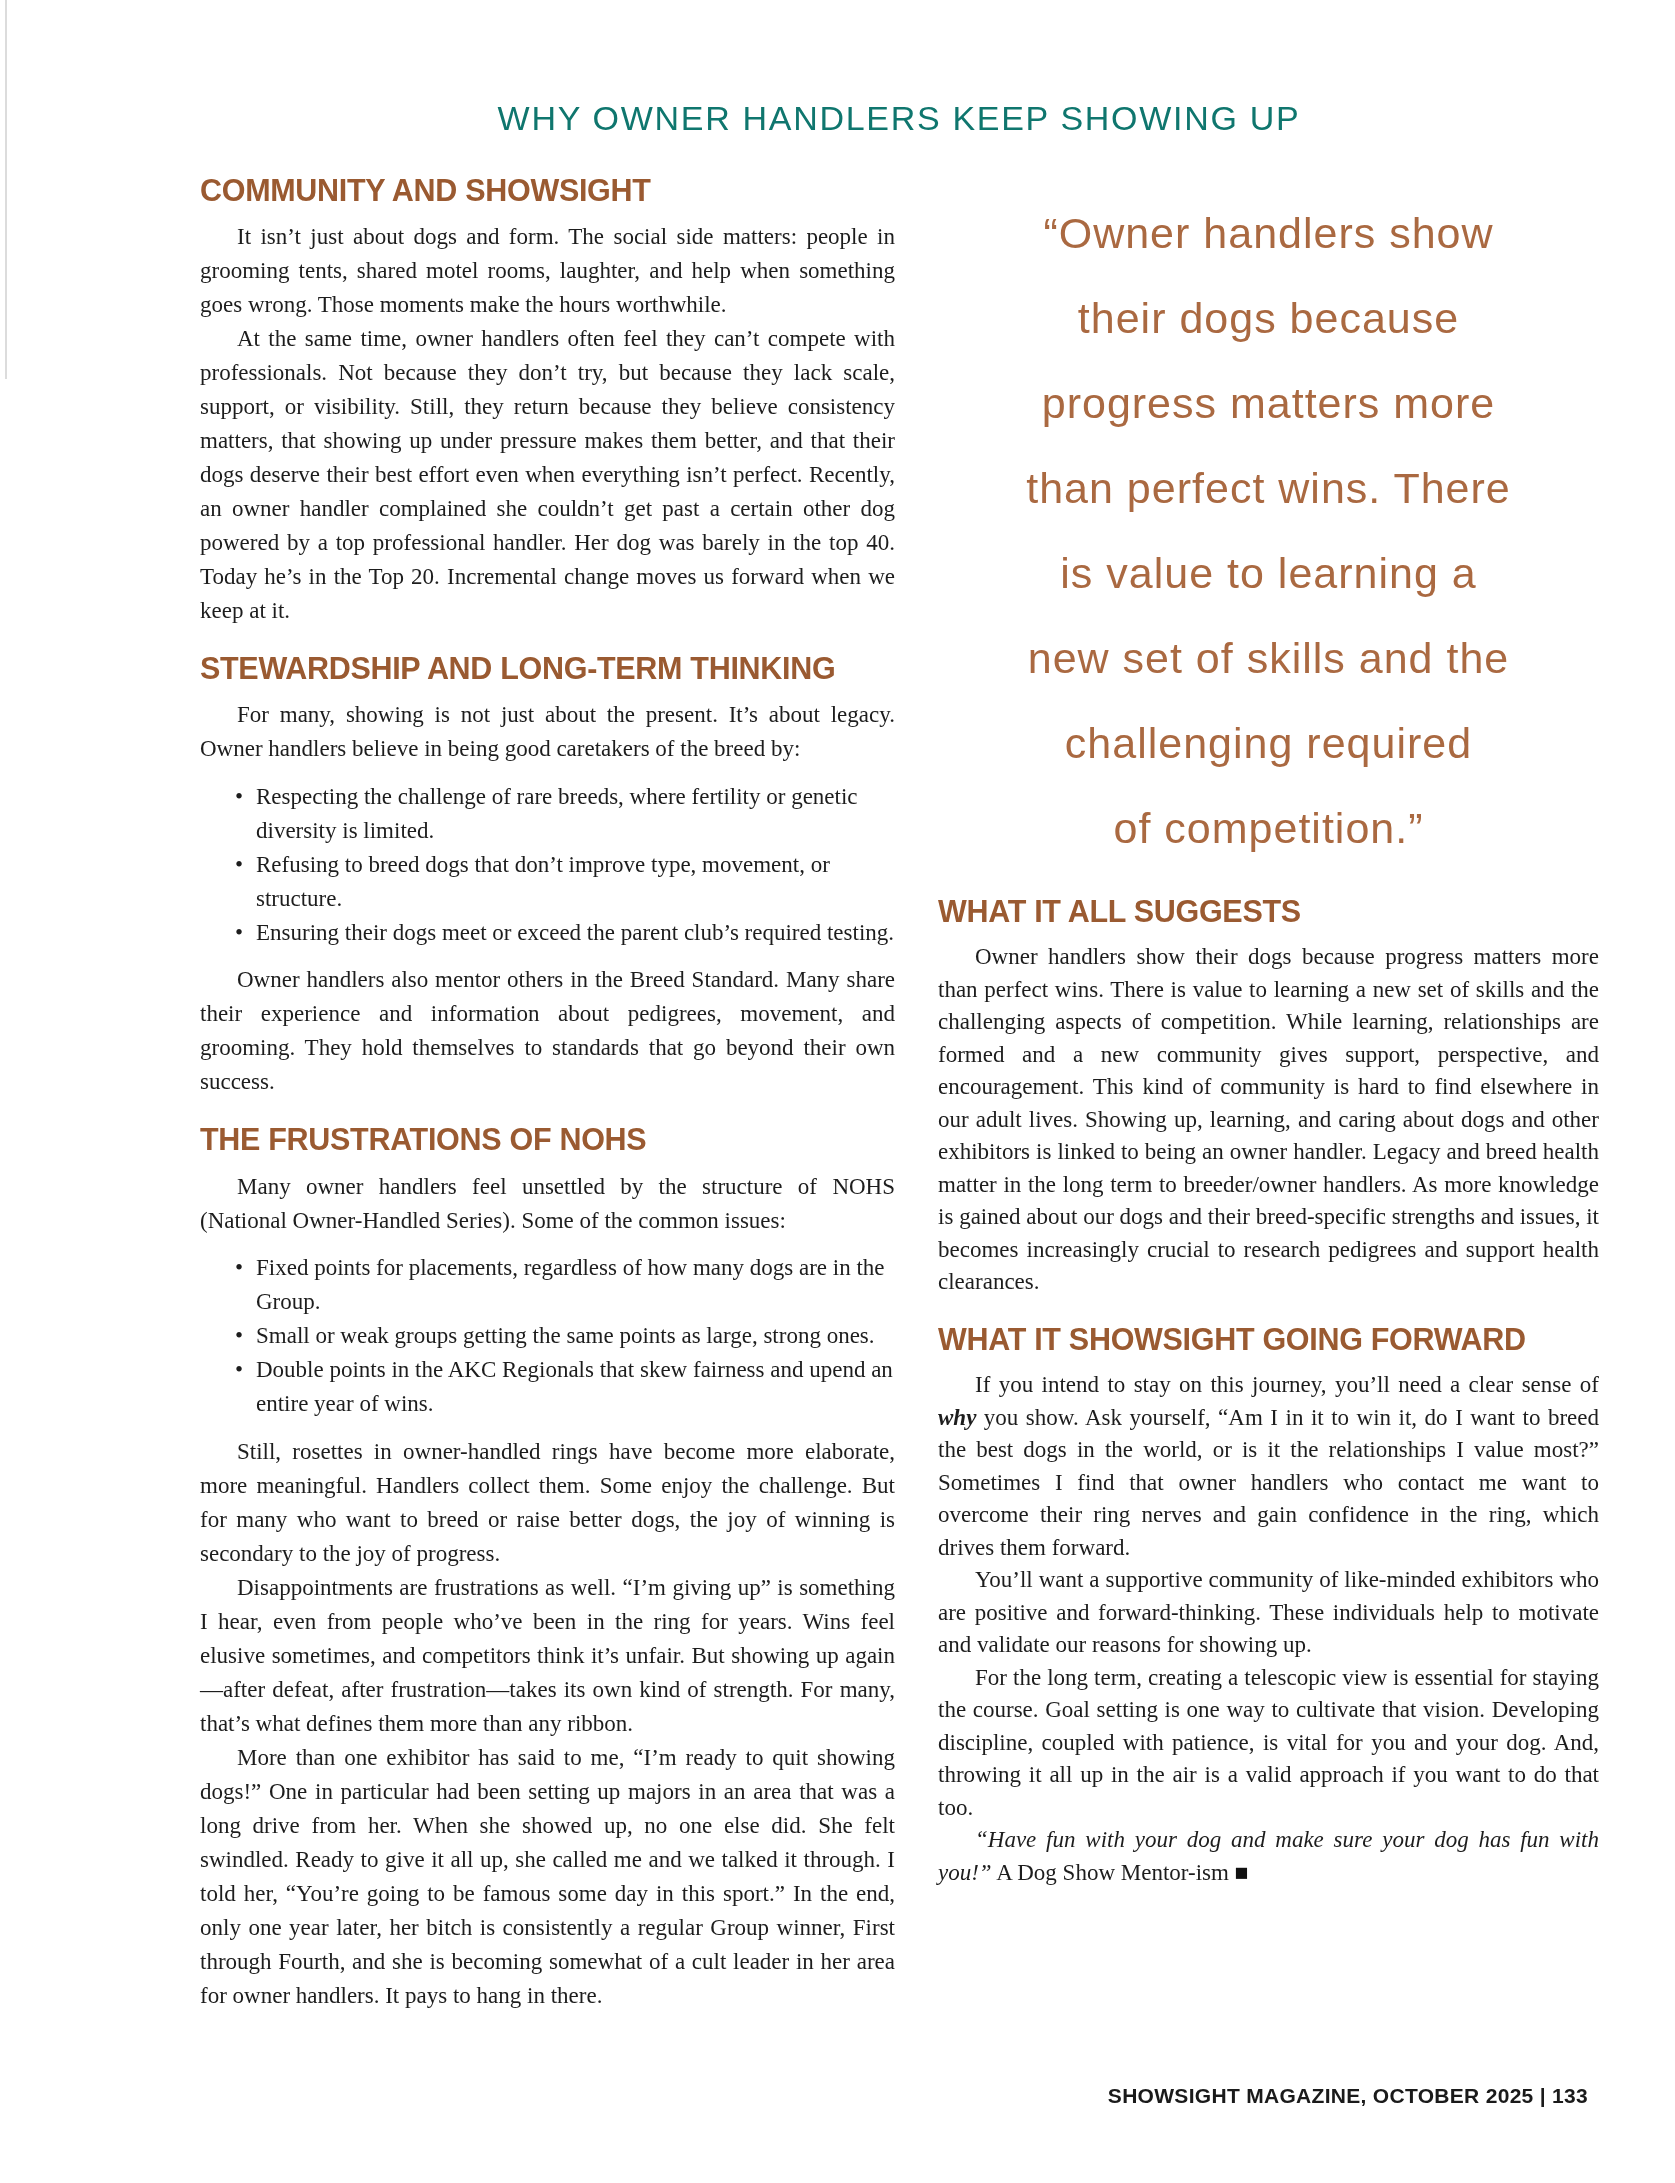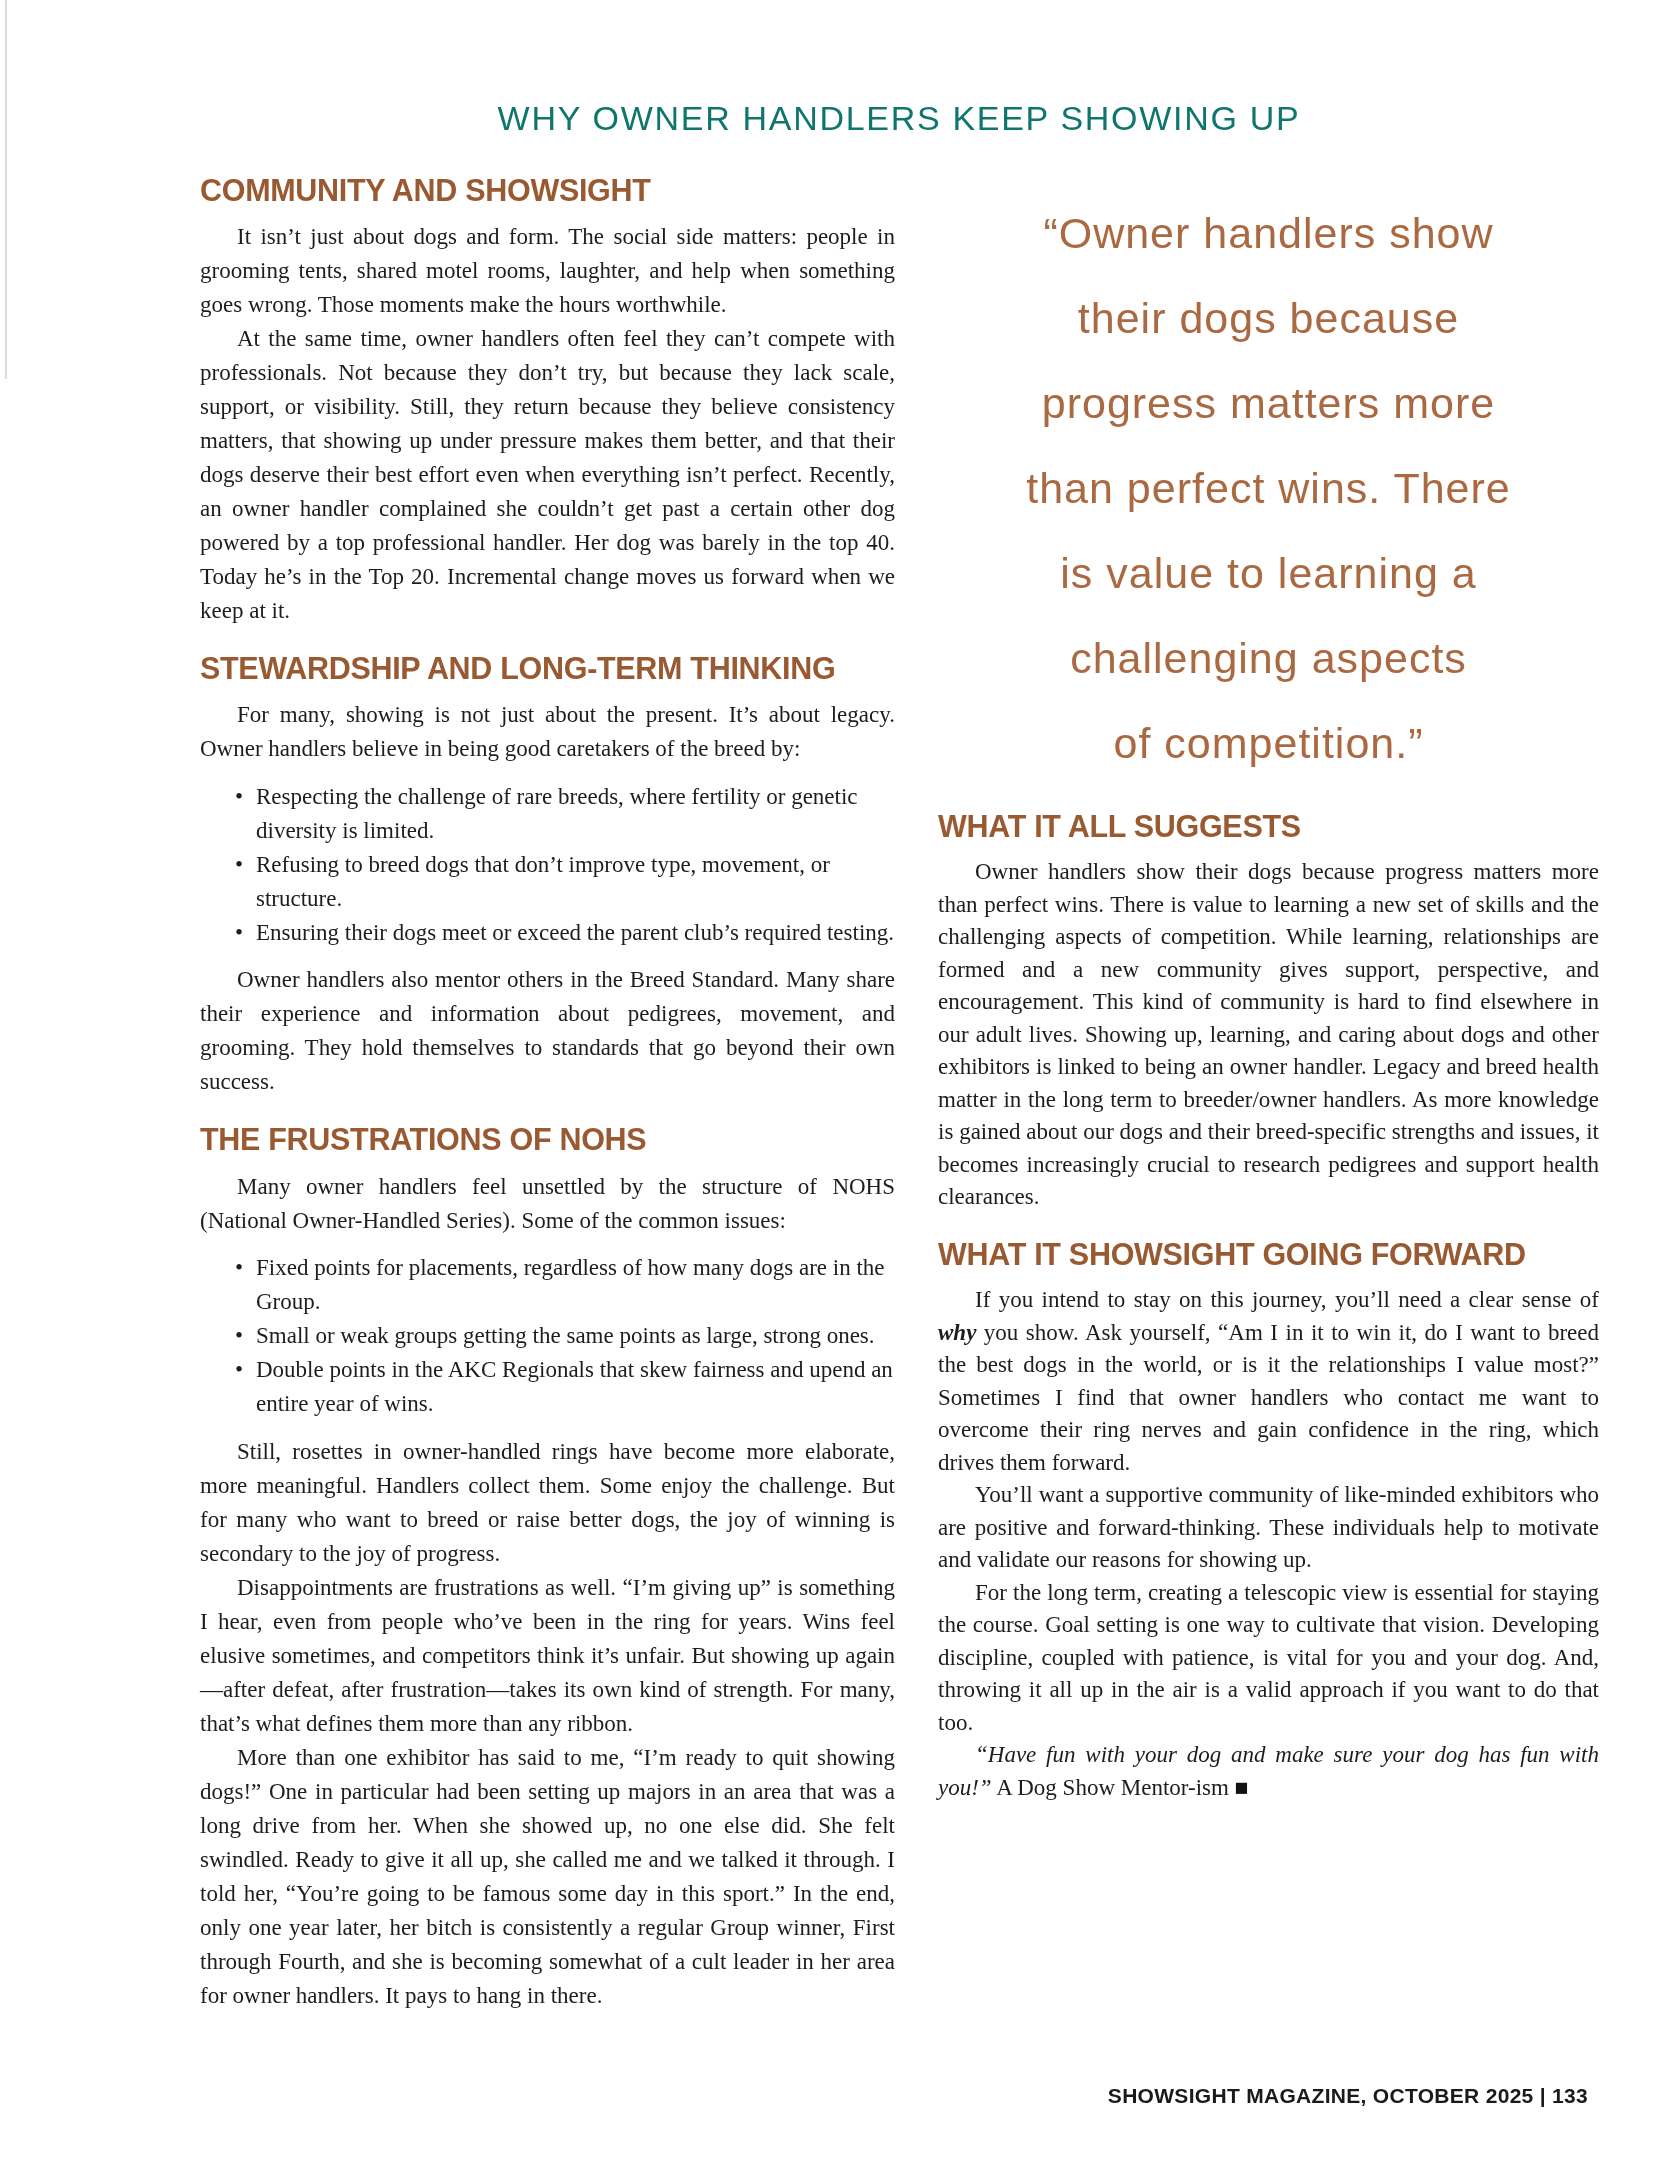--- a/index.html
+++ b/index.html
@@ -136,21 +136,22 @@
     <p class="body">More than one exhibitor has said to me, “I’m ready to quit showing dogs!” One in particular had been setting up majors in an area that was a long drive from her. When she showed up, no one else did. She felt swindled. Ready to give it all up, she called me and we talked it through. I told her, “You’re going to be famous some day in this sport.” In the end, only one year later, her bitch is consistently a regular Group winner, First through Fourth, and she is becoming somewhat of a cult leader in her area for owner handlers. It pays to hang in there.</p>
   </div>
 
   <div class="col col-right">
     <div class="pull-quote">
       <span class="ql">“Owner handlers show</span>
       <span class="ql">their dogs because</span>
       <span class="ql">progress matters more</span>
       <span class="ql">than perfect wins. There</span>
       <span class="ql">is value to learning a</span>
-      <span class="ql">challenging aspects</span>
+      <span class="ql">new set of skills and the</span>
+      <span class="ql">challenging required</span>
       <span class="ql">of competition.”</span>
     </div>
 
     <h2 class="sec mt-after-quote">WHAT IT ALL SUGGESTS</h2>
     <p class="body">Owner handlers show their dogs because progress matters more than perfect wins. There is value to learning a new set of skills and the challenging aspects of competition. While learning, relationships are formed and a new community gives support, perspective, and encouragement. This kind of community is hard to find elsewhere in our adult lives. Showing up, learning, and caring about dogs and other exhibitors is linked to being an owner handler. Legacy and breed health matter in the long term to breeder/owner handlers. As more knowledge is gained about our dogs and their breed-specific strengths and issues, it becomes increasingly crucial to research pedigrees and support health clearances.</p>
 
     <h2 class="sec">WHAT IT SHOWSIGHT GOING FORWARD</h2>
     <p class="body"><span>If you intend to stay on this journey, you’ll need a clear sense of </span><span class="why-em">why</span><span> you show. Ask yourself, “Am I in it to win it, do I want to breed the best dogs in the world, or is it the relationships I value most?” Sometimes I find that owner handlers who contact me want to overcome their ring nerves and gain confidence in the ring, which drives them forward.</span></p>
     <p class="body">You’ll want a supportive community of like-minded exhibitors who are positive and forward-thinking. These individuals help to motivate and validate our reasons for showing up.</p>
     <p class="body">For the long term, creating a telescopic view is essential for staying the course. Goal setting is one way to cultivate that vision. Developing discipline, coupled with patience, is vital for you and your dog. And, throwing it all up in the air is a valid approach if you want to do that too.</p>

